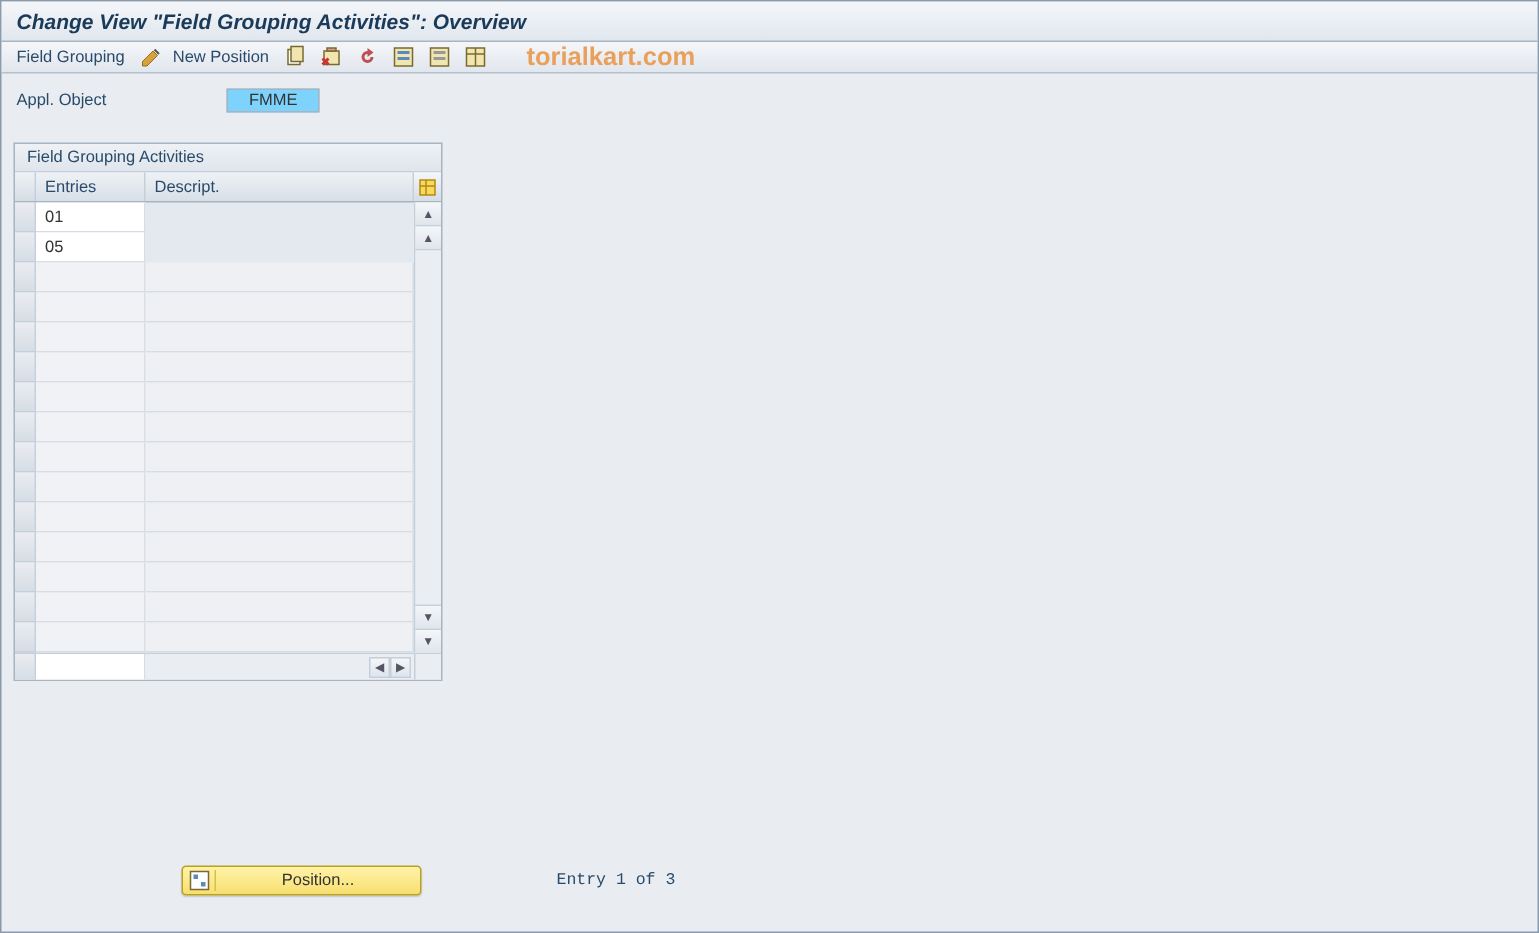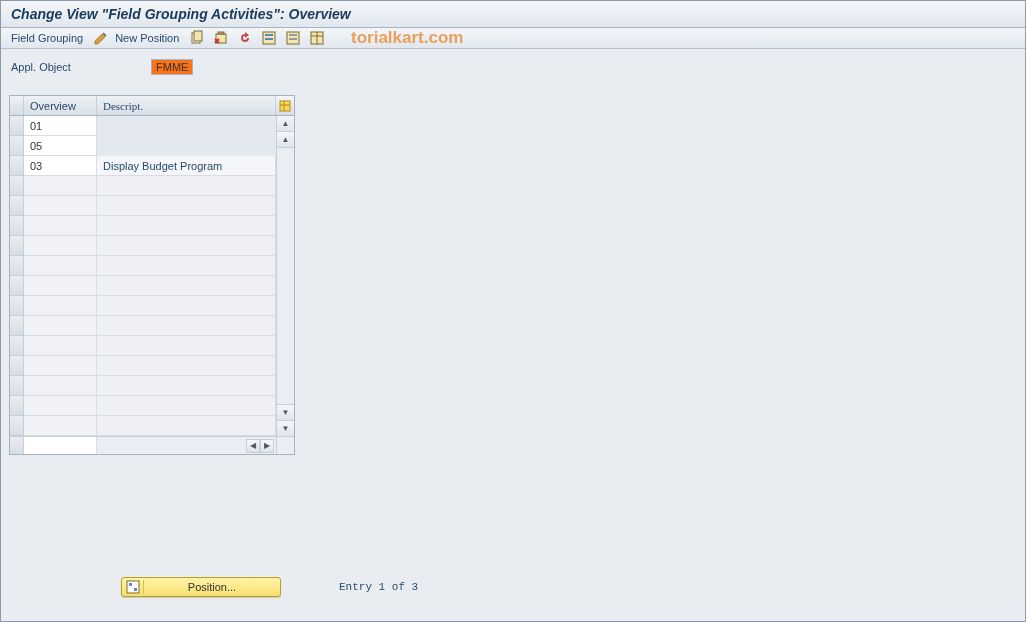--- a/index.html
+++ b/index.html
@@ -65,23 +65,23 @@
       align-items: center;
       gap: 10px;
       margin-bottom: 20px;
       padding-left: 2px;
     }
     .field-label {
       color: #2a4a6a;
       width: 130px;
     }
     .field-value {
-      background: #f97316;
+      background: #7dd3fc;
       border: 1px solid #a8b4c0;
-      padding: 1px 4px;
+      padding: 1px 14px;
       min-width: 36px;
       font-size: 11px;
       color: #333;
     }
     .table-container {
       width: 286px;
       border: 1px solid #a8b4c0;
       background: #e4e9ef;
       position: relative;
     }
@@ -103,21 +103,21 @@
       color: #2a4a6a;
       display: flex;
       align-items: center;
     }
     .th-sel {
       width: 14px;
       padding: 0;
       background: linear-gradient(to bottom, #eef2f6, #d6dde5);
     }
     .th-activity { width: 73px; }
-    .th-desc { flex: 1; font-family: Liberation Serif, serif; }
+    .th-desc { flex: 1; }
     .th-config {
       width: 18px;
       padding: 0;
       display: flex;
       align-items: center;
       justify-content: center;
       border-right: none;
       background: linear-gradient(to bottom, #f4f6f9, #d6dde5);
     }
     .table-body {
@@ -210,21 +210,21 @@
       font-size:8px;color:#556;
       cursor:pointer;
     }
     .hscroll-corner{width:18px;border-left:1px solid #c6cfd9;background:#eaedf2;}
     .footer {
       position: absolute;
       bottom: 24px;
       left: 120px;
       display: flex;
       align-items: center;
-      gap: 58px;
+      gap: 90px;
     }
     .position-btn {
       display: flex;
       align-items: center;
       background: linear-gradient(to bottom, #fff3a8, #f7df6f);
       border: 1px solid #b8a020;
       border-radius: 3px;
       padding: 2px 0;
       width: 160px;
       cursor: pointer;
@@ -308,46 +308,42 @@
   <span class="watermark">torialkart.com</span>
 </div>
 
 <div class="content-area">
   <div class="field-row">
     <span class="field-label">Appl. Object</span>
     <span class="field-value">FMME</span>
   </div>
 
   <div class="table-container">
+    <div class="table-title">Field Grouping Activities</div>
     <div class="table-header">
       <div class="th th-sel"></div>
-      <div class="th th-activity">Overview</div>
+      <div class="th th-activity">Entries</div>
       <div class="th th-desc">Descript.</div>
       <div class="th th-config">
         <svg width="12" height="12" viewBox="0 0 12 12">
             <rect x="1" y="1" width="10" height="10" fill="#f9d85e" stroke="#b48a10"></rect>
             <line x1="1" y1="5" x2="11" y2="5" stroke="#b48a10"></line>
             <line x1="5" y1="1" x2="5" y2="11" stroke="#b48a10"></line>
           </svg>
       </div>
     </div>
     <div class="table-body">
       <div class="rows-wrap" id="rows-wrap">
           <div class="row">
             <div class="row-sel"></div>
             <div class="cell cell-activity has-value">01</div>
           </div>
           <div class="row">
             <div class="row-sel"></div>
             <div class="cell cell-activity has-value">05</div>
-          </div>
-          <div class="row">
-            <div class="row-sel"></div>
-            <div class="cell cell-activity has-value">03</div>
-            <div class="cell cell-desc has-value">Display Budget Program</div>
           </div>
           <div class="row">
             <div class="row-sel"></div>
             <div class="cell cell-activity"></div>
             <div class="cell cell-desc"></div>
           </div>
           <div class="row">
             <div class="row-sel"></div>
             <div class="cell cell-activity"></div>
             <div class="cell cell-desc"></div>

